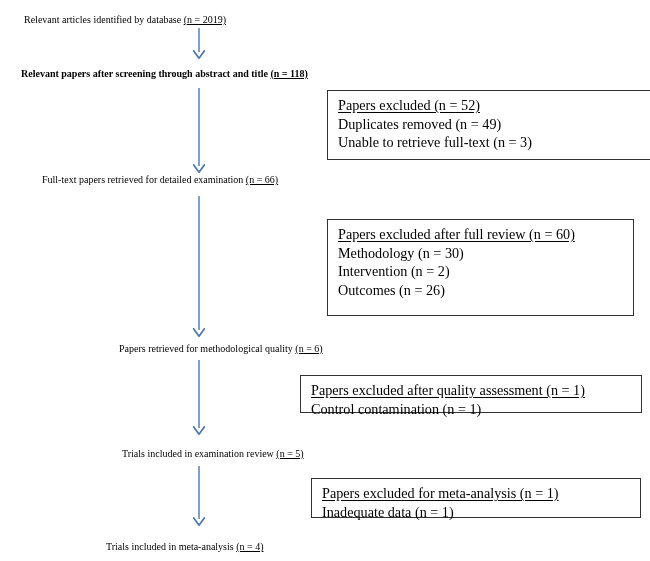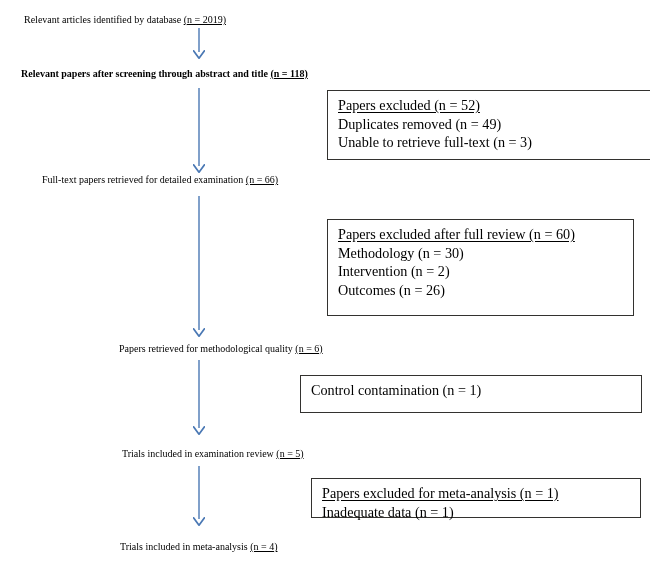--- a/index.html
+++ b/index.html
@@ -109,29 +109,30 @@
     <div class="excl-line">Methodology (n = 30)</div>
     <div class="excl-line">Intervention (n = 2)</div>
     <div class="excl-line">Outcomes (n = 26)</div>
   </div>
 
   <div class="stage" style="left:95px; top:340px;margin-left:24px;">
     <span class="lbl">Papers retrieved for methodological quality </span><span class="cnt">(n = 6)</span>
   </div>
 
   <div class="excl-box" style="left:300px; top:375px; width:342px; height:38px;">
+    <div class="excl-line head">Papers excluded after quality assessment (n = 1)</div>
     <div class="excl-line">Control contamination (n = 1)</div>
   </div>
 
   <div class="stage" style="left:122px; top:445px;">
     <span class="lbl">Trials included in examination review </span><span class="cnt">(n = 5)</span>
   </div>
 
   <div class="excl-box" style="left:311px; top:478px; width:330px; height:40px;">
     <div class="excl-line head">Papers excluded for meta-analysis (n = 1)</div>
     <div class="excl-line">Inadequate data (n = 1)</div>
   </div>
 
-  <div class="stage" style="left:120px; top:538px;">
+  <div class="stage" style="left:106px; top:538px;">
     <span class="lbl">Trials included in meta-analysis </span><span class="cnt">(n = 4)</span>
   </div>
 
 </div>
 
 </body></html>

